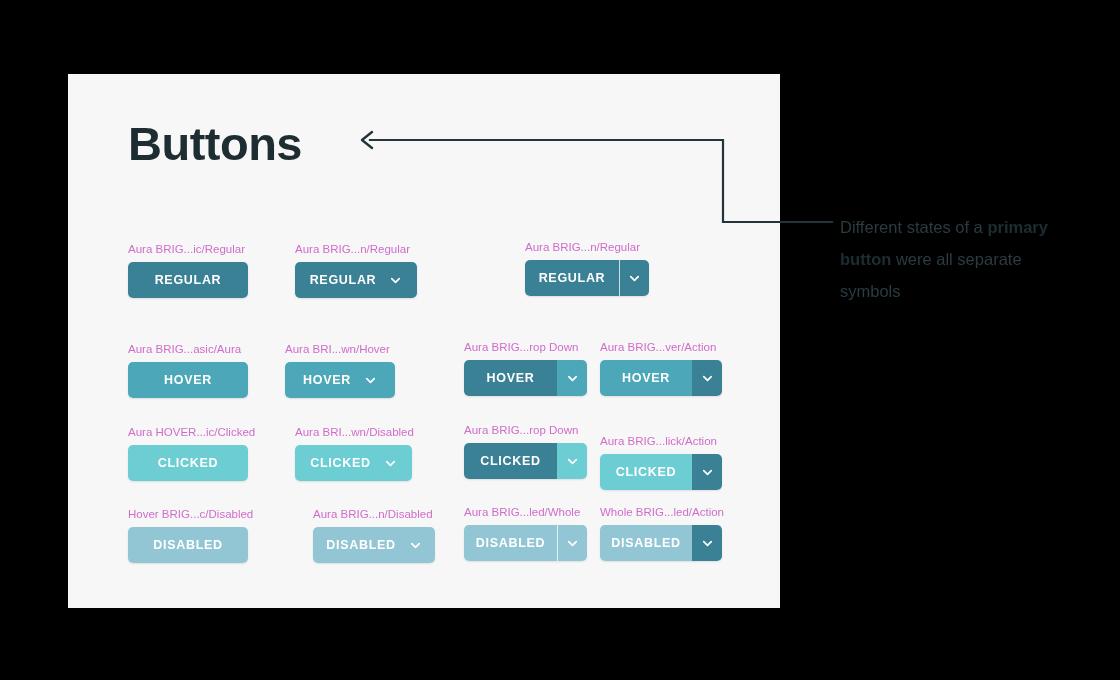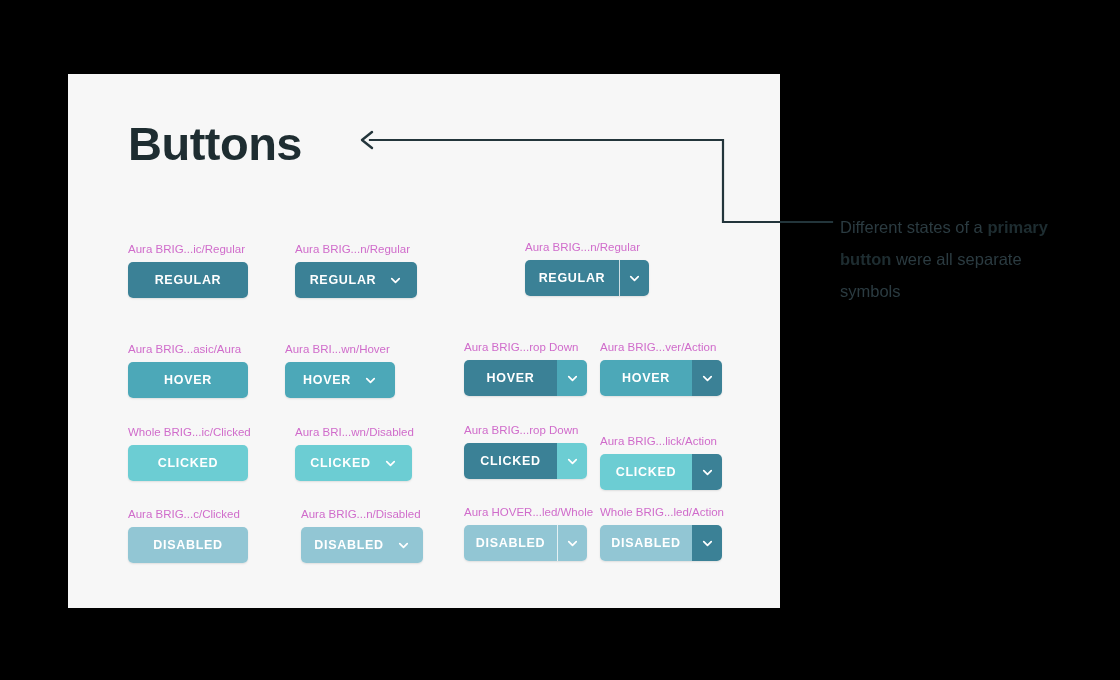--- a/index.html
+++ b/index.html
@@ -178,21 +178,21 @@
             <div class="drop" style="background: rgb(59, 129, 150);">
               <span class="chev">
                 <svg width="13" height="13" viewBox="0 0 16 16">
                   <path d="M3.4 5.8 L8 10.4 L12.6 5.8" fill="none" stroke="#ffffff" stroke-width="2.1" stroke-linecap="round" stroke-linejoin="round"></path>
                 </svg>
               </span>
             </div>
           </div>
         </div>
         <div class="cell" style="left: 60px; top: 351px;">
-          <div class="sym-label" style="color: rgb(208, 108, 203);">Whole BRIG...ic/Clicked</div>
+          <div class="sym-label" style="color: rgb(208, 108, 203);">Aura HOVER...ic/Clicked</div>
           <div class="btn" style="width: 120px;">
             <div class="body" style="background: rgb(108, 205, 211);">
               <span>CLICKED</span>
             </div>
           </div>
         </div>
         <div class="cell" style="left: 227px; top: 351px;">
           <div class="sym-label" style="color: rgb(208, 108, 203);">Aura BRI...wn/Disabled</div>
           <div class="btn" style="width: 117px;">
             <div class="body" style="background: rgb(108, 205, 211);">
@@ -229,42 +229,42 @@
             <div class="drop" style="background: rgb(59, 129, 150);">
               <span class="chev">
                 <svg width="13" height="13" viewBox="0 0 16 16">
                   <path d="M3.4 5.8 L8 10.4 L12.6 5.8" fill="none" stroke="#ffffff" stroke-width="2.1" stroke-linecap="round" stroke-linejoin="round"></path>
                 </svg>
               </span>
             </div>
           </div>
         </div>
         <div class="cell" style="left: 60px; top: 433px;">
-          <div class="sym-label" style="color: rgb(208, 108, 203);">Aura BRIG...c/Clicked</div>
+          <div class="sym-label" style="color: rgb(208, 108, 203);">Hover BRIG...c/Disabled</div>
           <div class="btn" style="width: 120px;">
             <div class="body" style="background: rgb(146, 198, 212);">
               <span>DISABLED</span>
             </div>
           </div>
         </div>
-        <div class="cell" style="left: 233px; top: 433px;">
+        <div class="cell" style="left: 245px; top: 433px;">
           <div class="sym-label" style="color: rgb(208, 108, 203);">Aura BRIG...n/Disabled</div>
           <div class="btn" style="width: 122px;">
             <div class="body" style="background: rgb(146, 198, 212);">
               <span>DISABLED</span>
               <span class="chev">
                 <svg width="13" height="13" viewBox="0 0 16 16">
                   <path d="M3.4 5.8 L8 10.4 L12.6 5.8" fill="none" stroke="#ffffff" stroke-width="2.1" stroke-linecap="round" stroke-linejoin="round"></path>
                 </svg>
               </span>
             </div>
           </div>
         </div>
         <div class="cell" style="left: 396px; top: 431px;">
-          <div class="sym-label" style="color: rgb(208, 108, 203);">Aura HOVER...led/Whole</div>
+          <div class="sym-label" style="color: rgb(208, 108, 203);">Aura BRIG...led/Whole</div>
           <div class="btn" style="width: 123px;">
             <div class="body" style="background: rgb(146, 198, 212);">
               <span>DISABLED</span>
             </div>
             <div class="drop hairline" style="background: rgb(146, 198, 212);">
               <span class="chev">
                 <svg width="13" height="13" viewBox="0 0 16 16">
                   <path d="M3.4 5.8 L8 10.4 L12.6 5.8" fill="none" stroke="#ffffff" stroke-width="2.1" stroke-linecap="round" stroke-linejoin="round"></path>
                 </svg>
               </span>

